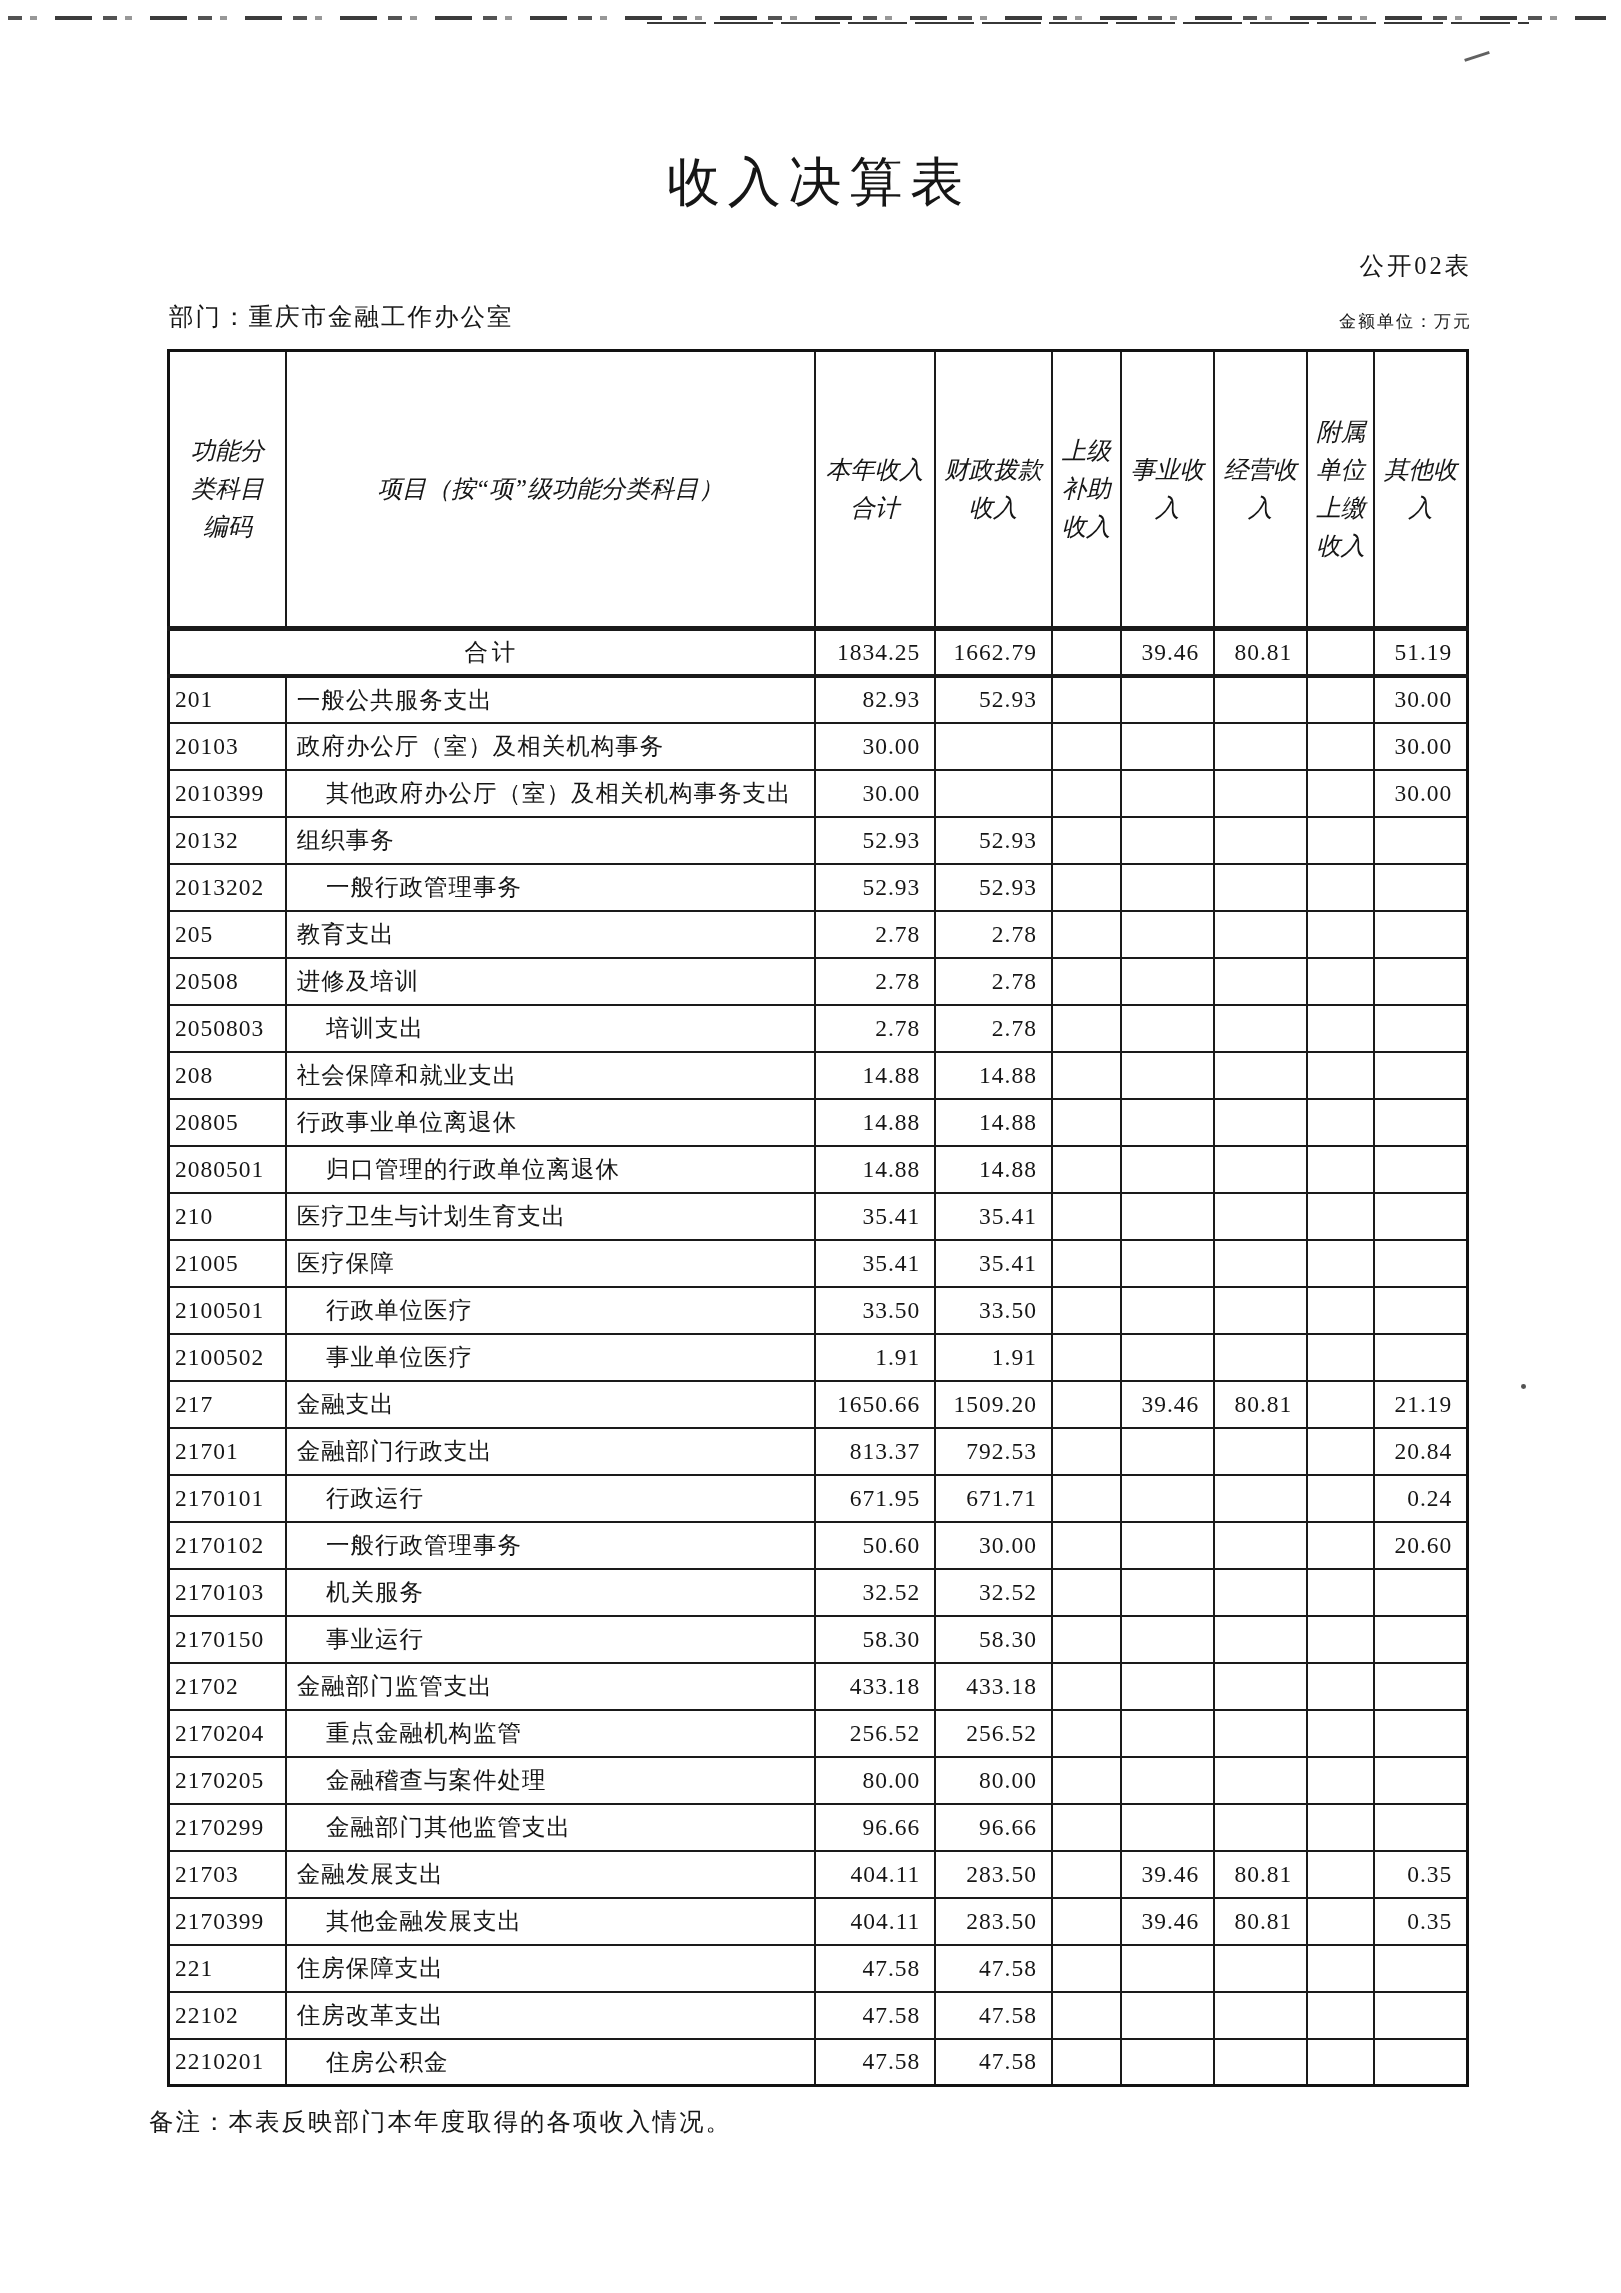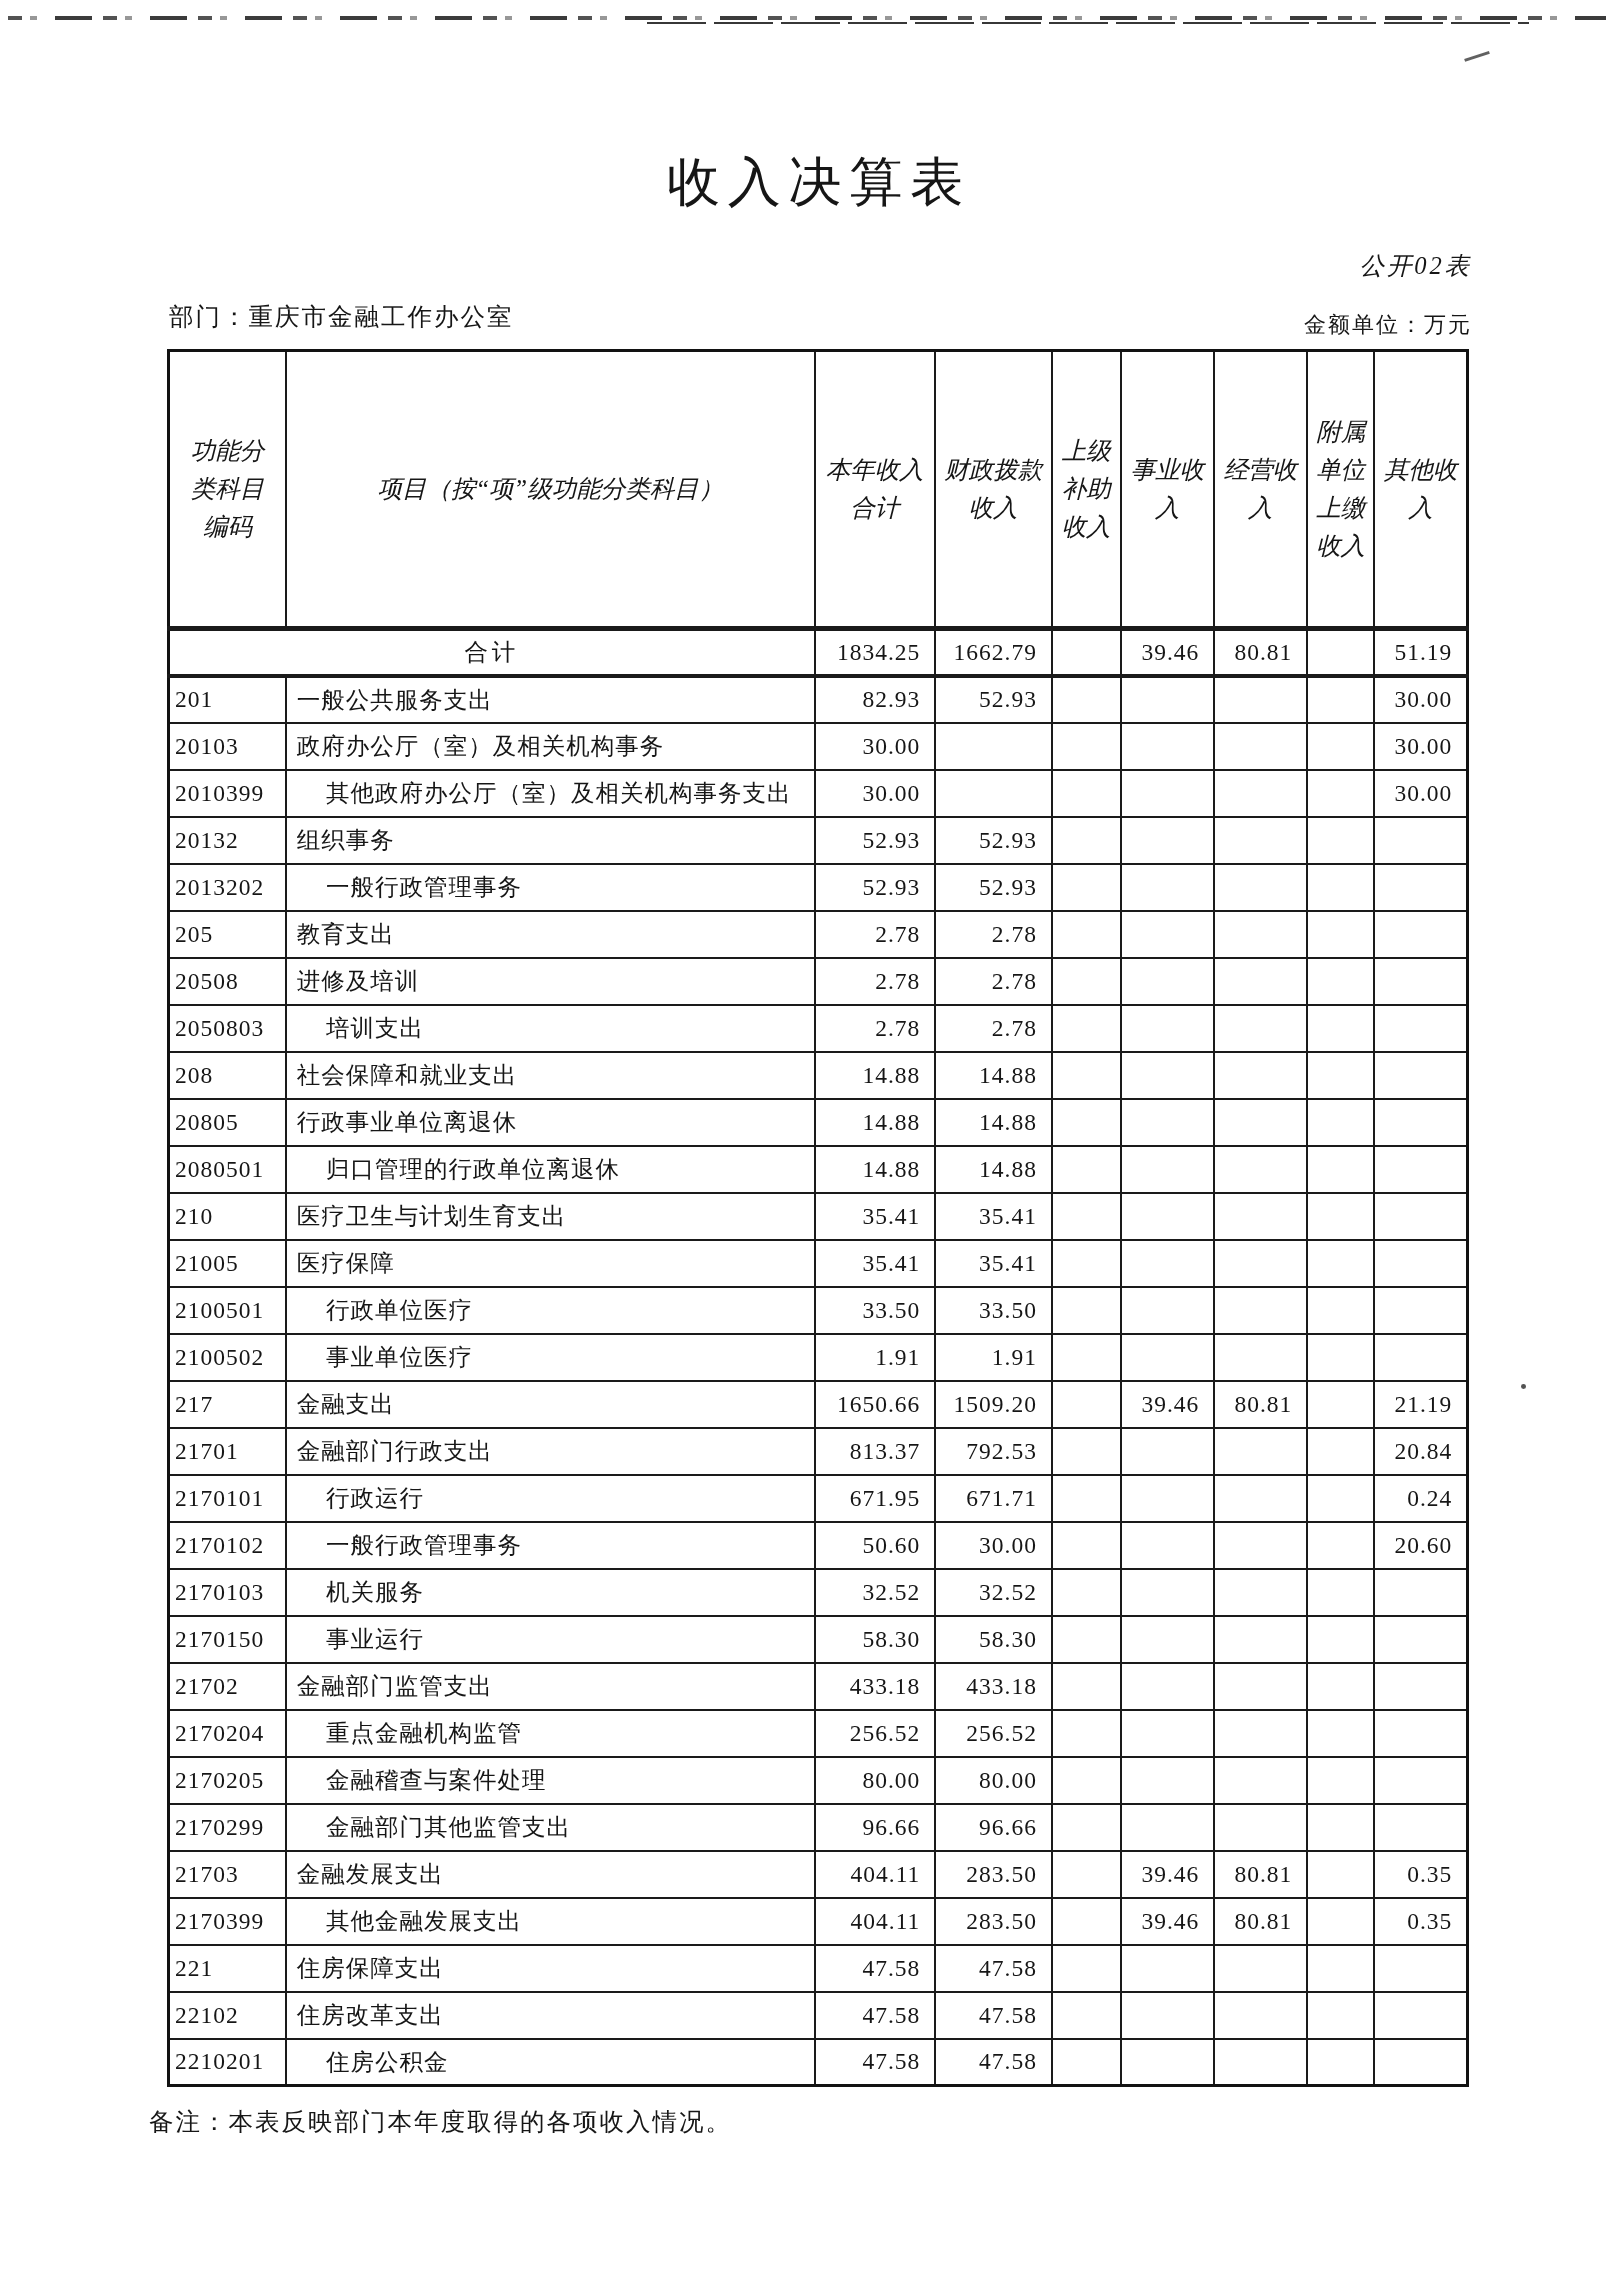--- a/index.html
+++ b/index.html
@@ -68,34 +68,33 @@
     font-size: 53px;
     font-weight: 400;
     letter-spacing: 7.8px;
   }
   .form-code {
     position: absolute;
     top: 249px;
     right: 149px;
     font-size: 24.5px;
     letter-spacing: 2.9px;
-    font-style: italic;
   }
   .dept {
     position: absolute;
     top: 300px;
     left: 169px;
     font-size: 24.5px;
     letter-spacing: 2px;
   }
   .unit {
     position: absolute;
     top: 310px;
     right: 149px;
-    font-size: 22px;
+    font-size: 17px;
     letter-spacing: 2px;
   }
   table.income {
     position: absolute;
     top: 349px;
     left: 167px;
     width: 1302px;
     border-collapse: collapse;
     table-layout: fixed;
     border: 3.9px solid #121212;

